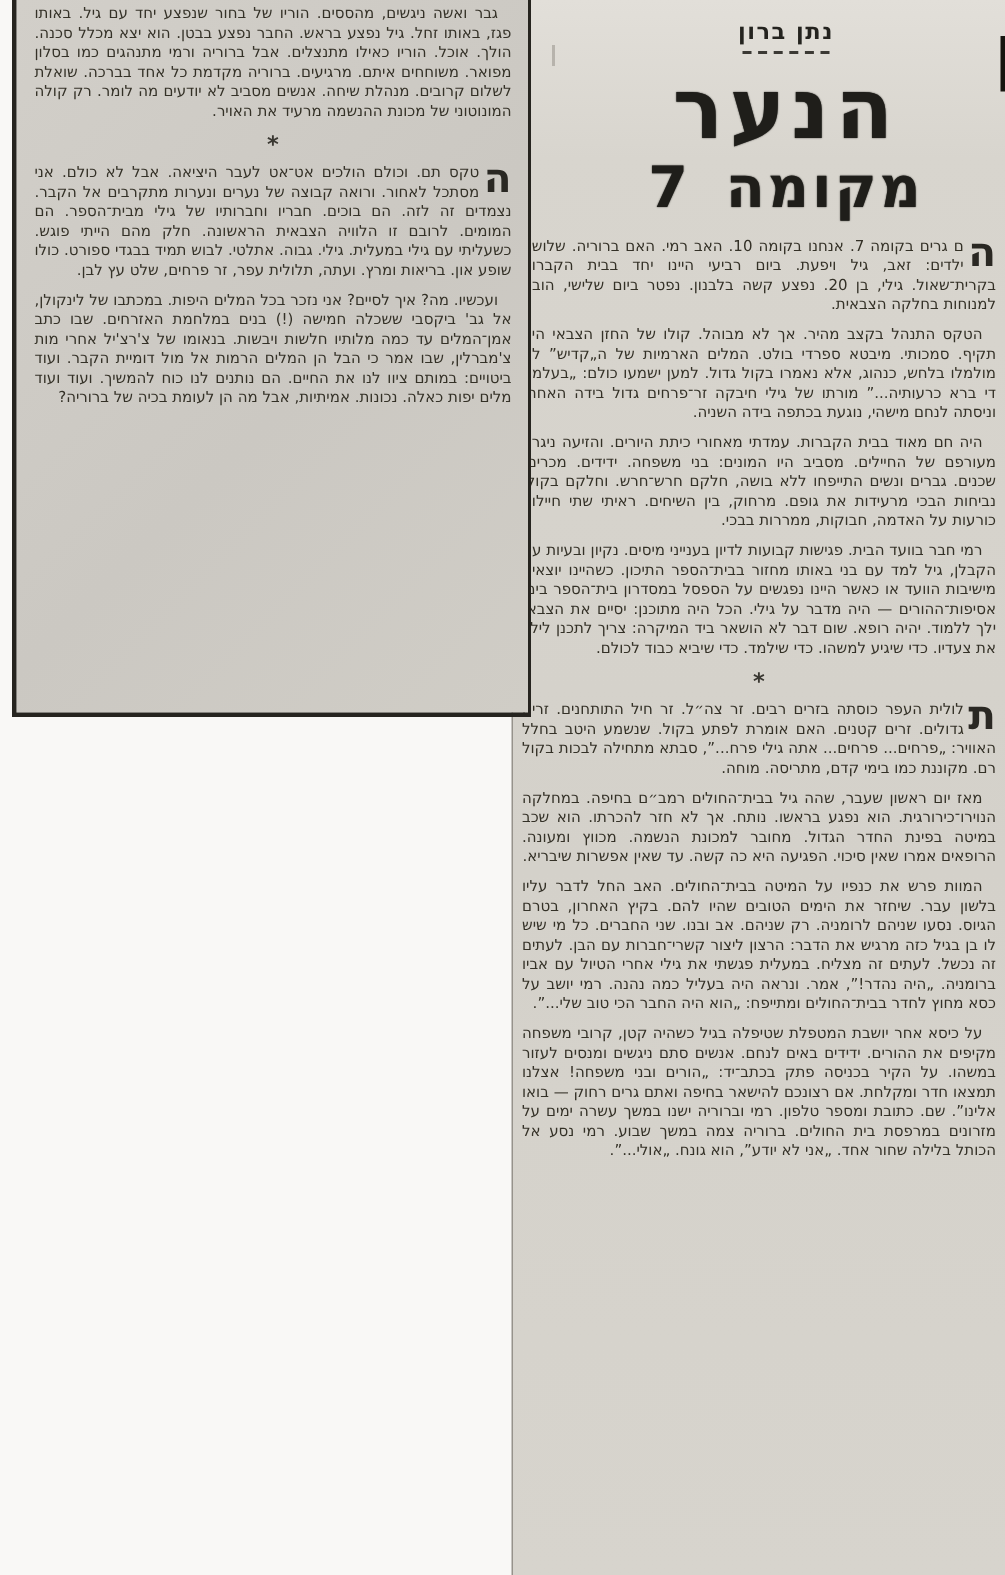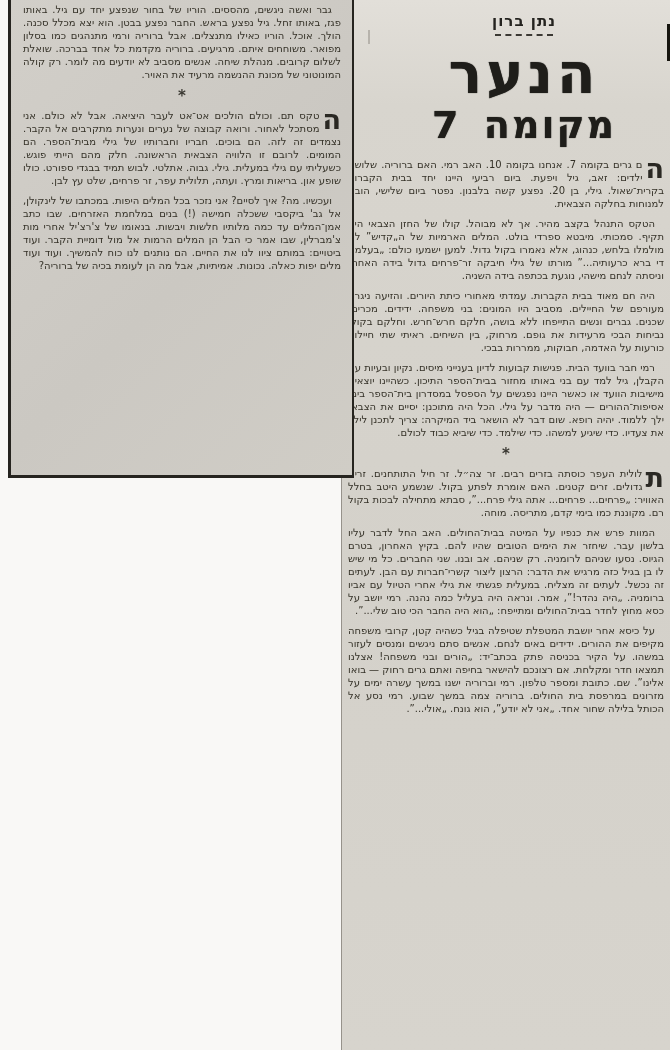--- a/index.html
+++ b/index.html
@@ -89,20 +89,21 @@
       <div class="headline-2">מקומה 7</div>
     </div>
 
     <div class="bodytext">
       <p class="para"><span class="dropcap">ה</span><span>ם גרים בקומה 7. אנחנו בקומה 10. האב רמי. האם ברוריה. שלושה ילדים: זאב, גיל ויפעת. ביום רביעי היינו יחד בבית הקברות בקרית־שאול. גילי, בן 20. נפצע קשה בלבנון. נפטר ביום שלישי, הובא למנוחות בחלקה הצבאית.</span></p>
       <p class="para indent">הטקס התנהל בקצב מהיר. אך לא מבוהל. קולו של החזן הצבאי היה תקיף. סמכותי. מיבטא ספרדי בולט. המלים הארמיות של ה„קדיש” לא מולמלו בלחש, כנהוג, אלא נאמרו בקול גדול. למען ישמעו כולם: „בעלמא די ברא כרעותיה...” מורתו של גילי חיבקה זר־פרחים גדול בידה האחת, וניסתה לנחם מישהי, נוגעת בכתפה בידה השניה.</p>
       <p class="para indent">היה חם מאוד בבית הקברות. עמדתי מאחורי כיתת היורים. והזיעה ניגרה מעורפם של החיילים. מסביב היו המונים: בני משפחה. ידידים. מכרים. שכנים. גברים ונשים התייפחו ללא בושה, חלקם חרש־חרש. וחלקם בקול. נביחות הבכי מרעידות את גופם. מרחוק, בין השיחים. ראיתי שתי חיילות כורעות על האדמה, חבוקות, ממררות בבכי.</p>
       <p class="para indent">רמי חבר בוועד הבית. פגישות קבועות לדיון בענייני מיסים. נקיון ובעיות עם הקבלן, גיל למד עם בני באותו מחזור בבית־הספר התיכון. כשהיינו יוצאים מישיבות הוועד או כאשר היינו נפגשים על הספסל במסדרון בית־הספר בימי אסיפות־ההורים — היה מדבר על גילי. הכל היה מתוכנן: יסיים את הצבא. ילך ללמוד. יהיה רופא. שום דבר לא הושאר ביד המיקרה: צריך לתכנן לילד את צעדיו. כדי שיגיע למשהו. כדי שילמד. כדי שיביא כבוד לכולם.</p>
       <div class="sep">*</div>
       <p class="para"><span class="dropcap">ת</span><span>לולית העפר כוסתה בזרים רבים. זר צה״ל. זר חיל התותחנים. זרים גדולים. זרים קטנים. האם אומרת לפתע בקול. שנשמע היטב בחלל האוויר: „פרחים... פר­חים... אתה גילי פרח...”, סבתא מתחילה לבכות בקול רם. מקוננת כמו בימי קדם, מתריסה. מוחה.</span></p>
+      <p class="para indent">מאז יום ראשון שעבר, שהה גיל בבית־החולים רמב״ם בחיפה. במחלקה הנוירו־כירורגית. הוא נפגע בראשו. נותח. אך לא חזר להכרתו. הוא שכב במיטה בפינת החדר הגדול. מחובר למכונת הנשמה. מכווץ ומעונה. הרופאים אמרו שאין סיכוי. הפגיעה היא כה קשה. עד שאין אפשרות שיבריא.</p>
       <p class="para indent">המוות פרש את כנפיו על המיטה בבית־החולים. האב החל לדבר עליו בלשון עבר. שיחזר את הימים הטובים שהיו להם. בקיץ האחרון, בטרם הגיוס. נסעו שניהם לרומניה. רק שניהם. אב ובנו. שני החברים. כל מי שיש לו בן בגיל כזה מרגיש את הדבר: הרצון ליצור קשרי־חברות עם הבן. לעתים זה נכשל. לעתים זה מצליח. במעלית פגשתי את גילי אחרי הטיול עם אביו ברומניה. „היה נהדר!”, אמר. ונראה היה בעליל כמה נהנה. רמי יושב על כסא מחוץ לחדר בבית־החולים ומתייפח: „הוא היה החבר הכי טוב שלי...”.</p>
       <p class="para indent">על כיסא אחר יושבת המטפלת שטיפלה בגיל כשהיה קטן, קרובי משפחה מקיפים את ההורים. ידידים באים לנחם. אנשים סתם ניגשים ומנסים לעזור במשהו. על הקיר בכניסה פתק בכתב־יד: „הורים ובני משפחה! אצלנו תמצאו חדר ומקלחת. אם רצונכם להישאר בחיפה ואתם גרים רחוק — בואו אלינו”. שם. כתובת ומספר טלפון. רמי וברוריה ישנו במשך עשרה ימים על מזרונים במרפסת בית החולים. ברוריה צמה במשך שבוע. רמי נסע אל הכותל בלילה שחור אחד. „אני לא יודע”, הוא גונח. „אולי...”.</p>
     </div>
   </div>
 
   <div class="clip-left">
     <div class="bodytext">
       <p class="para indent">גבר ואשה ניגשים, מהססים. הוריו של בחור שנפצע יחד עם גיל. באותו פגז, באותו זחל. גיל נפצע בראש. החבר נפצע בבטן. הוא יצא מכלל סכנה. הולך. אוכל. הוריו כאילו מתנצלים. אבל ברוריה ורמי מתנהגים כמו בסלון מפואר. משוחחים איתם. מרגיעים. ברוריה מקדמת כל אחד בברכה. שואלת לשלום קרובים. מנהלת שיחה. אנשים מסביב לא יודעים מה לומר. רק קולה המונוטוני של מכונת ההנשמה מרעיד את האויר.</p>
       <div class="sep">*</div>
       <p class="para"><span class="dropcap">ה</span><span>טקס תם. וכולם הולכים אט־אט לעבר היציאה. אבל לא כולם. אני מסתכל לאחור. ורואה קבוצה של נערים ונערות מתקרבים אל הקבר. נצמדים זה לזה. הם בוכים. חבריו וחברותיו של גילי מבית־הספר. הם המומים. לרובם זו הלוויה הצבאית הראשונה. חלק מהם הייתי פוגש. כשעליתי עם גילי במעלית. גילי. גבוה. אתלטי. לבוש תמיד בבגדי ספורט. כולו שופע און. בריאות ומרץ. ועתה, תלולית עפר, זר פרחים, שלט עץ לבן.</span></p>

